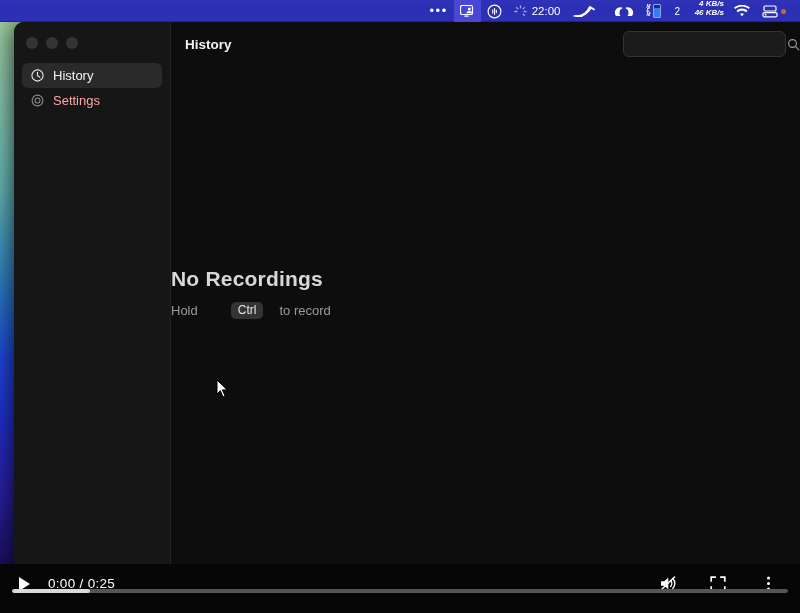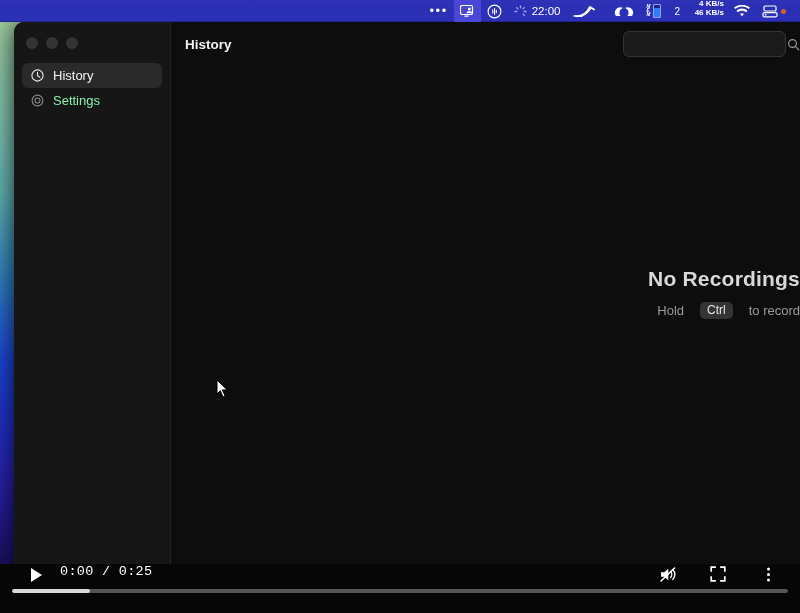--- a/index.html
+++ b/index.html
@@ -40,21 +40,21 @@
     color:#fff; font-size:11.5px;
     z-index:60;
     box-shadow:inset 0 -1px 0 rgba(0,0,0,0.25);
   }
   .mb-item{
     display:flex; align-items:center; height:22px;
     padding:0 6px; color:#fff; white-space:nowrap;
   }
   .mb-item.highlight{ background:#4a46d6; }
   .mb-dots{ letter-spacing:1.5px; font-size:13px; line-height:8px; }
-  .mb-net{ display:flex; flex-direction:column; align-items:flex-end; line-height:8.5px; font-size:8px; font-weight:bold; padding:0 4px;}
+  .mb-net{ display:flex; flex-direction:column; align-items:flex-end; line-height:8.5px; font-size:8px; font-weight:bold; padding:0 4px;font-style:italic;}
   .mb-mem{ display:flex; align-items:center; gap:2px;}
   .mb-memlabel{ display:flex; flex-direction:column; font-size:4.6px; line-height:4.2px; font-weight:bold; letter-spacing:.3px;}
   .mem-bar{ width:8px; height:14px; border:1px solid #9aa0e8; border-radius:1px; position:relative; overflow:hidden; background:rgba(0,0,0,.25);}
   .mem-bar i{ position:absolute; left:0; right:0; bottom:0; height:72%; background:#2f7df7; display:block;}
   .mb-clocktext{ font-size:11.5px; padding-left:2px; }
   .orange-dot{ width:5px; height:5px; border-radius:50%; background:#d2622e; margin-left:3px;}
   svg{ display:block; }
 
   
   #window{
@@ -79,21 +79,21 @@
     border-right:1px solid #242424;
     padding-top:6px;
     position:relative;
   }
   #traffic{ display:flex; gap:8px; padding:9px 0 0 12px; }
   .tl{ width:12px; height:12px; border-radius:50%; background:#343434; }
   #navlist{ margin-top:14px; padding:0 8px; }
   .navitem{
     display:flex; align-items:center; gap:9px;
     height:25px; padding:0 8px; border-radius:6px;
-    color:#86efac; font-size:13px; cursor:default;
+    color:#fca5a5; font-size:13px; cursor:default;
   }
   .navitem.active{ background:#2a2a2a; color:#f2f2f2; }
   .navicon{ width:14px; height:14px; display:flex; align-items:center; justify-content:center; }
 
   
   #content{ flex:1; position:relative; background:#0d0d0d; }
   #contenthead{
     height:44px; display:flex; align-items:center;
     padding:0 14px 0 14px; justify-content:space-between;
   }
@@ -104,45 +104,44 @@
     display:flex; align-items:center; padding:0 8px;
   }
   #searchinput{
     flex:1; background:transparent; border:none; outline:none;
     color:#ddd; font-size:12px; font-family:"Liberation Sans", sans-serif;
   }
   #searchinput::placeholder{ color:#5a5a5a; }
 
   #empty{
     position:absolute; left:0; right:0; top:44px; bottom:0;
-    display:flex; flex-direction:column; align-items:flex-end; justify-content:center;
+    display:flex; flex-direction:column; align-items:flex-start; justify-content:center;
     transform:translateY(-22px);
   }
   #emptytitle{ color:#d8d8d8; font-size:21px; font-weight:bold; letter-spacing:.2px; }
   #emptysub{
     margin-top:11px; color:#9a9a9a; font-size:13px;
     display:flex; align-items:center; gap:16px;
   }
   .keycap{
     display:inline-block; background:#343434; color:#e4e4e4;
-    border-radius:5px; padding:2px 7px; font-size:12px; line-height:13px;
+    border-radius:5px; padding:2px 7px; font-size:12px; line-height:13px;margin-left:17px;
   }
 
   
   #player{
     position:absolute; left:0; bottom:0; width:800px; height:49px;
     background:#060606;
     z-index:55;
   }
   #pcontrols{
-    position:absolute; left:12px; right:0; top:0; height:39px;
-    display:flex; align-items:flex-start;
+    position:absolute; left:0; right:0; top:0; height:39px;
+    display:flex; align-items:center;
     padding:0 14px 0 14px;
     color:#fff;
-    font-family:Liberation Mono, monospace;
   }
   #playbtn{ width:22px; height:22px; display:flex; align-items:center; justify-content:center; cursor:pointer;}
   #timelabel{ font-size:13.5px; color:#fff; margin-left:12px; letter-spacing:.3px;}
   #rightctl{ margin-left:auto; display:flex; align-items:center; gap:30px; padding-right:8px;}
   .pic{ width:20px; height:20px; display:flex; align-items:center; justify-content:center; cursor:pointer;}
   #progresswrap{
     position:absolute; left:12px; right:12px; bottom:20px; height:4px;
     background:#555; border-radius:2px; overflow:hidden;
   }
   #progressfill{ height:100%; background:#d9d9d9; border-radius:2px; }

